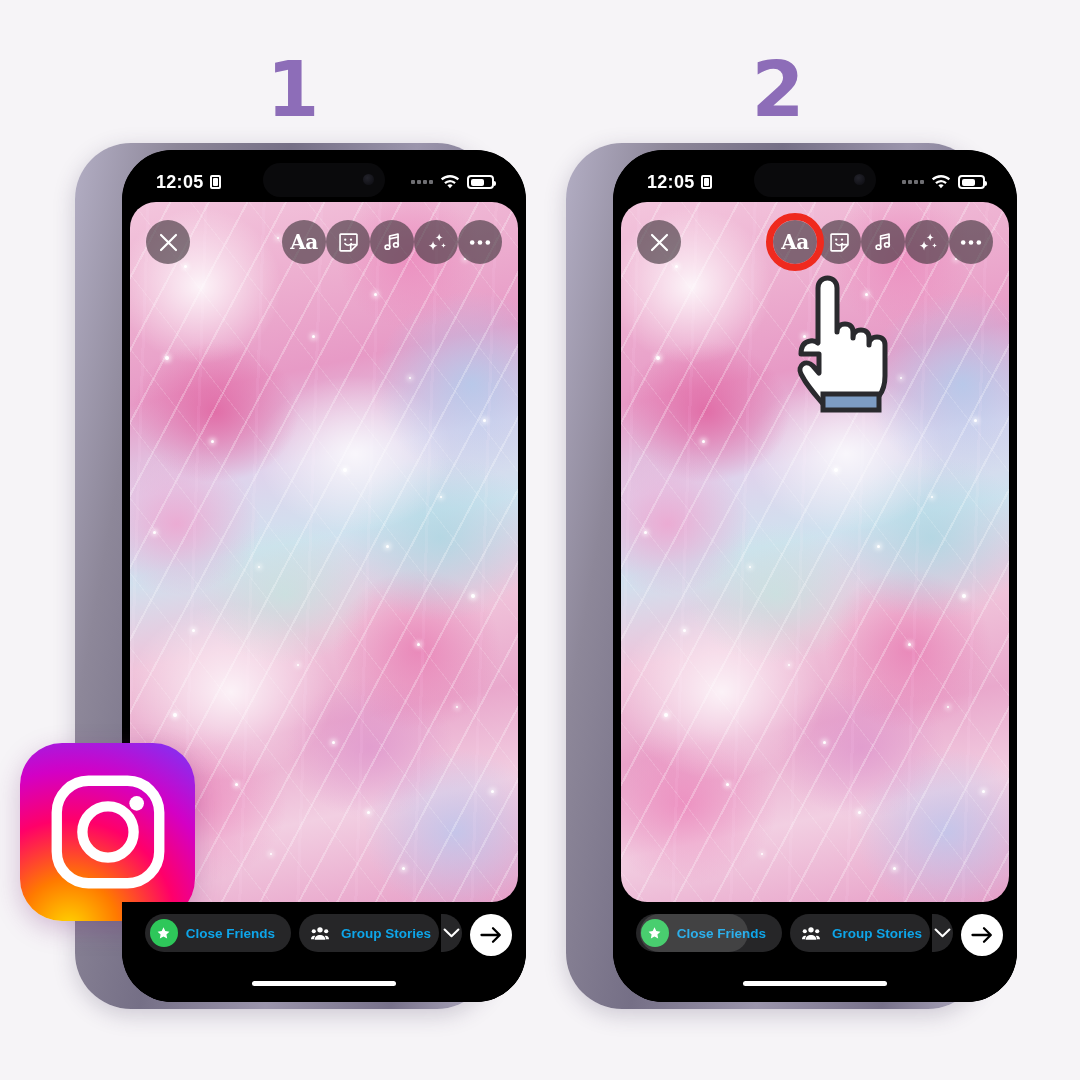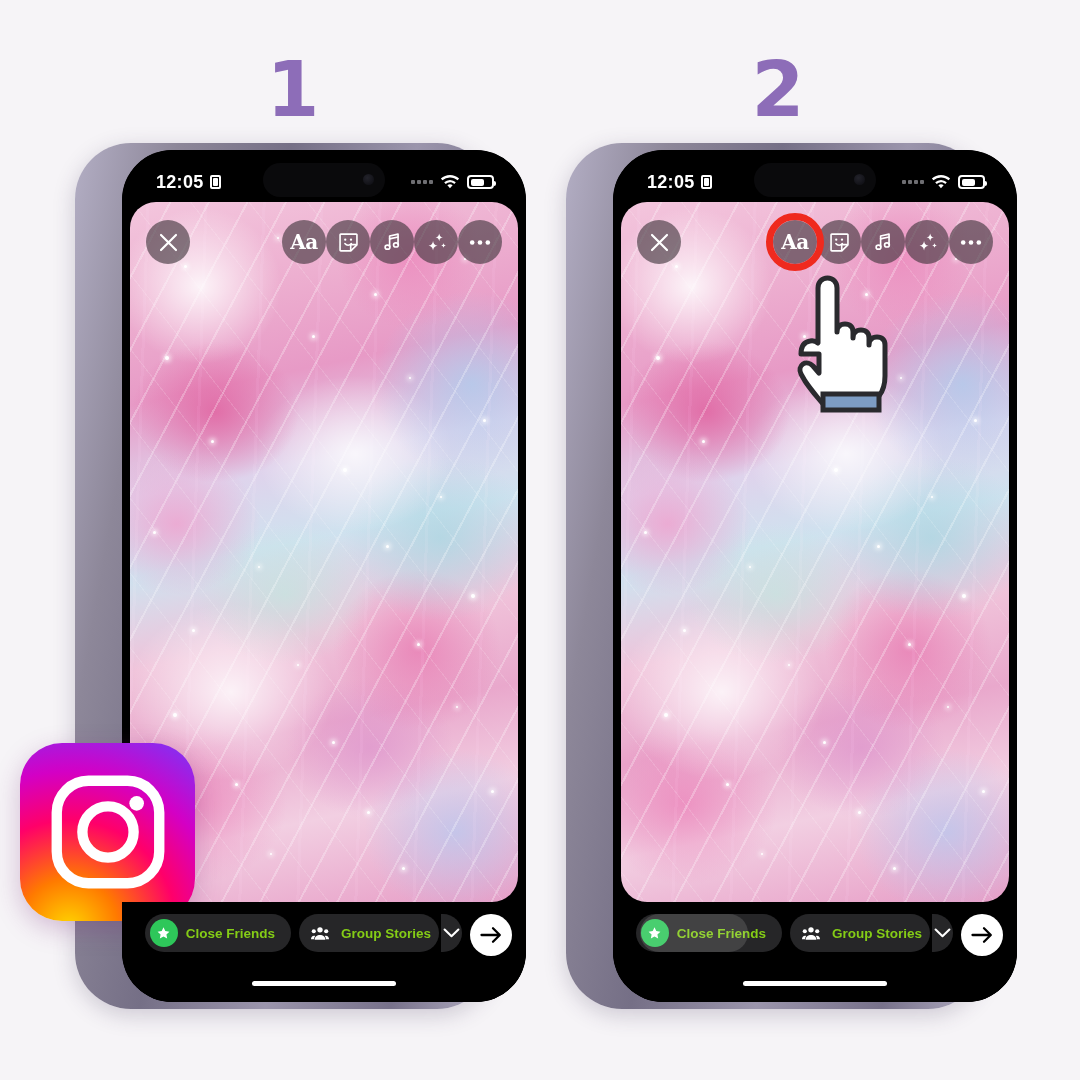--- a/index.html
+++ b/index.html
@@ -141,21 +141,21 @@
 
   
   .bottombar {
     position: absolute; left: 0; right: 0; bottom: 0; height: 100px;
     background: #000; display: flex; align-items: flex-start; gap: 8px;
     padding: 12px 14px 0 10px; z-index: 8;
   }
   .pill {
     height: 38px; border-radius: 19px; background: #262628;
     display: flex; align-items: center; gap: 8px; padding: 0 16px 0 5px;
-    color: #84cc16; font-size: 13.5px; font-weight: 700; white-space: nowrap;
+    color: #0ea5e9; font-size: 13.5px; font-weight: 700; white-space: nowrap;
     font-family: "Liberation Sans", sans-serif;
   }
   .pill.grp { padding: 0 8px 0 12px; gap: 12px; }
   .pill-peek { width: 10px; border-radius: 19px 0 0 19px; background:#262628; padding:0; }
   .star-badge {
     width: 28px; height: 28px; border-radius: 50%; background: #2ec75a;
     display: flex; align-items: center; justify-content: center; flex: none;
   }
   .grp-ico { width: 18px; height: 16px; flex: none; }
   .chev {

